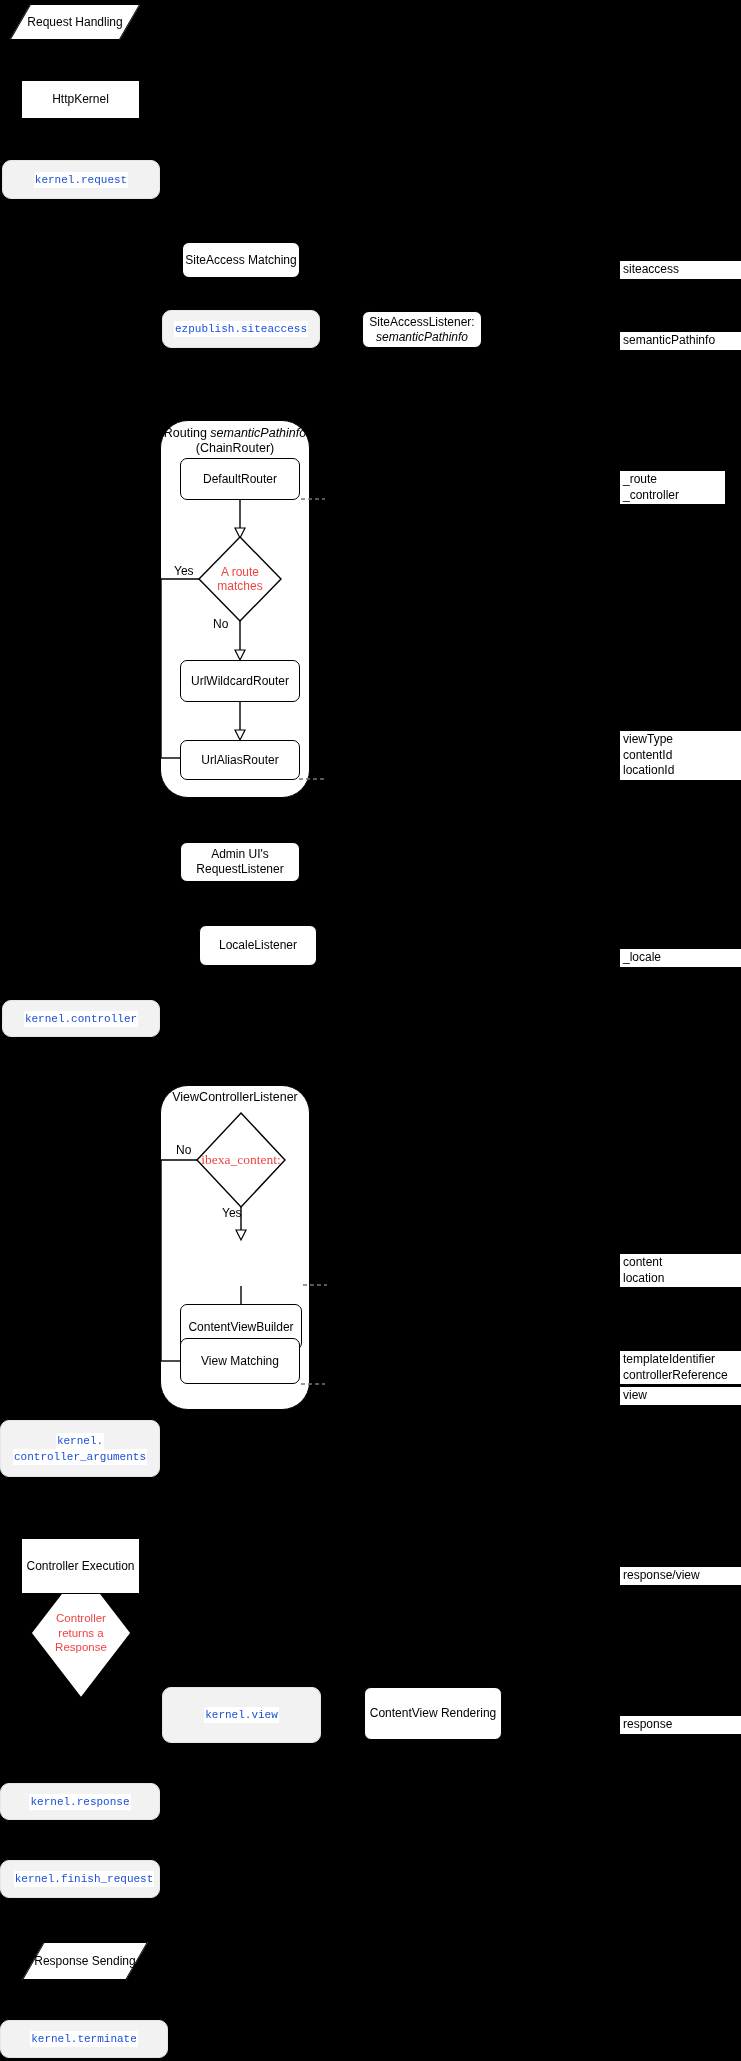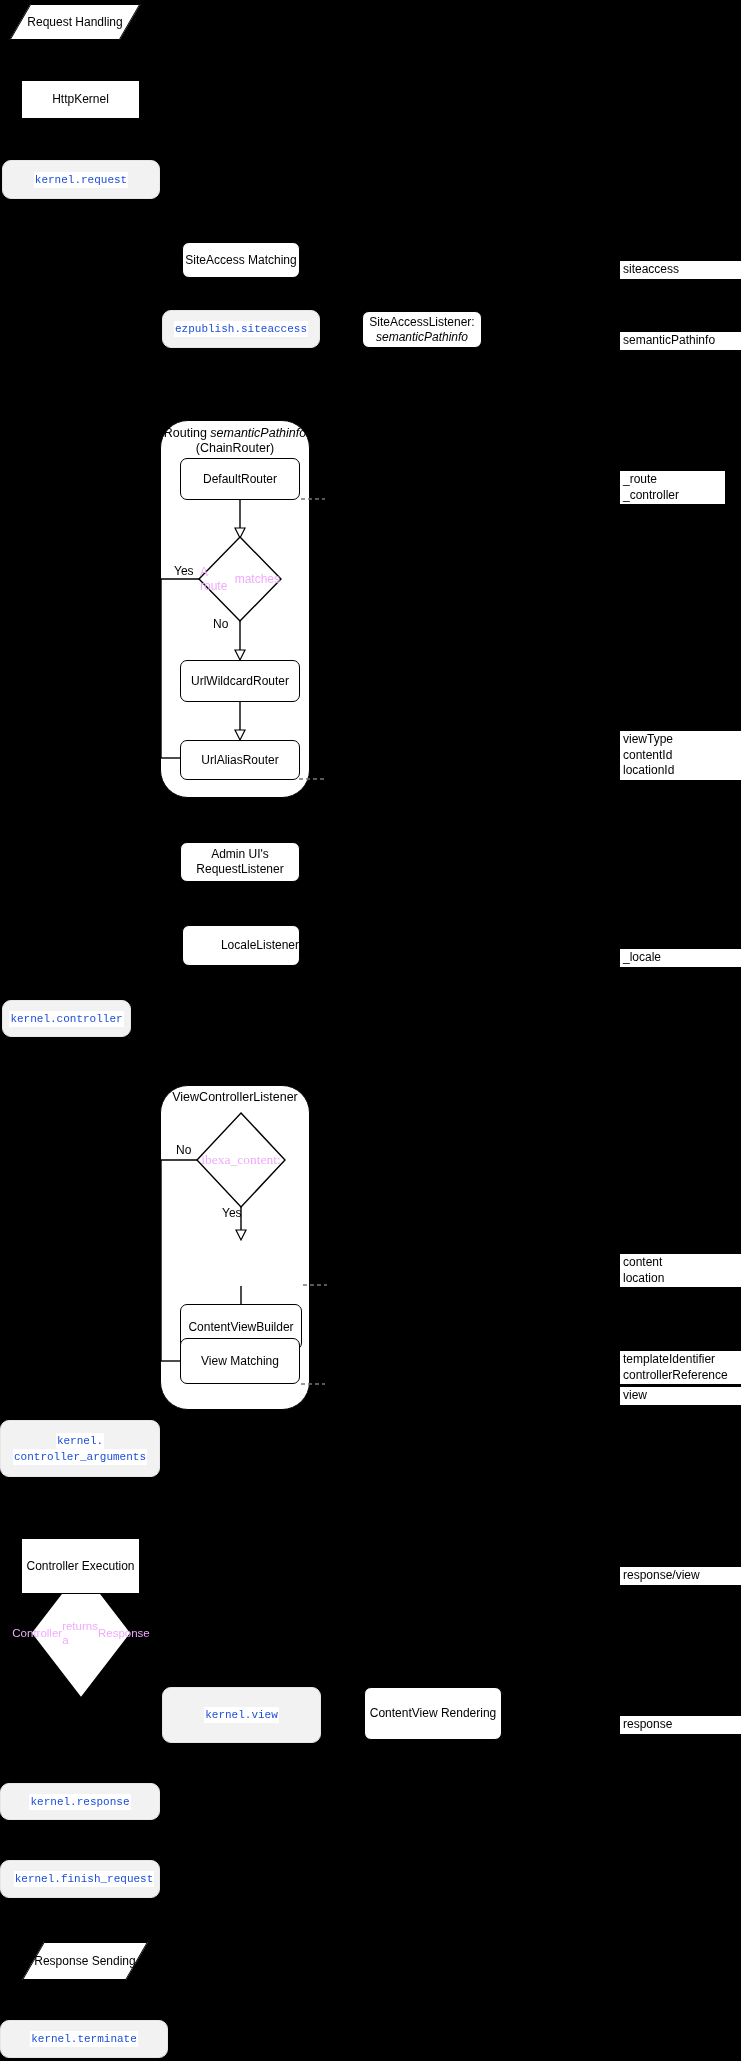--- a/index.html
+++ b/index.html
@@ -15,22 +15,22 @@
   .event{background:#f2f2f2;border:1px solid #e6e6e6;border-radius:9px;display:flex;flex-direction:column;
          align-items:center;justify-content:center;text-align:center;z-index:3;
          font-family:"Liberation Mono",monospace;font-size:11px;line-height:16px;color:#1d4ed8;}
   .event .hl{background:#fff;padding:0 1px;white-space:pre;}
   
   .container-box{background:#fff;border:1px solid #000;border-radius:28px;z-index:1;}
   .container-title{position:absolute;text-align:center;font-size:12.5px;line-height:15px;color:#000;z-index:3;}
   
   .rlabel{background:#fff;color:#000;font-size:12px;line-height:15.5px;padding:1px 1px 1px 3px;z-index:3;}
   
-  .dtext{position:absolute;display:flex;flex-direction:row;align-items:center;justify-content:center;
-         text-align:left;font-size:12px;line-height:14.5px;color:#f0abfc;z-index:3;}
+  .dtext{position:absolute;display:flex;flex-direction:column;align-items:center;justify-content:center;
+         text-align:right;font-size:12px;line-height:14.5px;color:#ef4444;z-index:3;}
   .serif{font-family:"Liberation Serif",serif;font-size:13.5px;}
   .edge-label{position:absolute;font-size:12px;color:#000;z-index:3;}
   .ital{font-style:italic;}
   svg.wires{position:absolute;left:0;top:0;z-index:2;}
   
   .para-shape{background:#fff;border:1px solid #000;transform:skewX(-30deg);z-index:2;}
   .para-text{display:flex;align-items:center;justify-content:center;text-align:center;
              font-size:12px;color:#000;z-index:3;}
 </style>
 </head>
@@ -87,21 +87,21 @@
 </div>
 
 <div class="abs event" style="left:2px;top:160px;width:158px;height:39px;">
   <span class="hl">kernel.request</span>
 </div>
 
 <div class="abs event" style="left:162px;top:310px;width:158px;height:38px;">
   <span class="hl">ezpublish.siteaccess</span>
 </div>
 
-<div class="abs event" style="left:2px;top:1000px;width:129px;height:37px;">
+<div class="abs event" style="left:2px;top:1000px;width:158px;height:37px;">
   <span class="hl">kernel.controller</span>
 </div>
 
 <div class="abs event" style="left:0px;top:1420px;width:160px;height:57px;">
   <span class="hl">kernel.</span>
   <span class="hl">controller_arguments</span>
 </div>
 
 <div class="abs event" style="left:162px;top:1687px;width:159px;height:56px;">
   <span class="hl">kernel.view</span>
@@ -150,21 +150,21 @@
 
 <div class="abs node rounded" style="left:180px;top:740px;width:120px;height:40px;">
   <span>UrlAliasRouter</span>
 </div>
 
 <div class="abs node rounded" style="left:180px;top:842px;width:120px;height:40px;">
   <span>Admin UI's</span>
   <span>RequestListener</span>
 </div>
 
-<div class="abs node rounded" style="left:182px;top:925px;width:118px;height:41px;align-items:flex-end;">
+<div class="abs node rounded" style="left:199px;top:925px;width:118px;height:41px;">
   <span>LocaleListener</span>
 </div>
 
 <div class="container-title" style="left:163px;top:1090px;width:144px;">
   <span>ViewControllerListener</span>
 </div>
 
 <div class="dtext serif" style="left:195px;top:1146px;width:92px;height:28px;">
   <span>ibexa_content:</span>
 </div>

